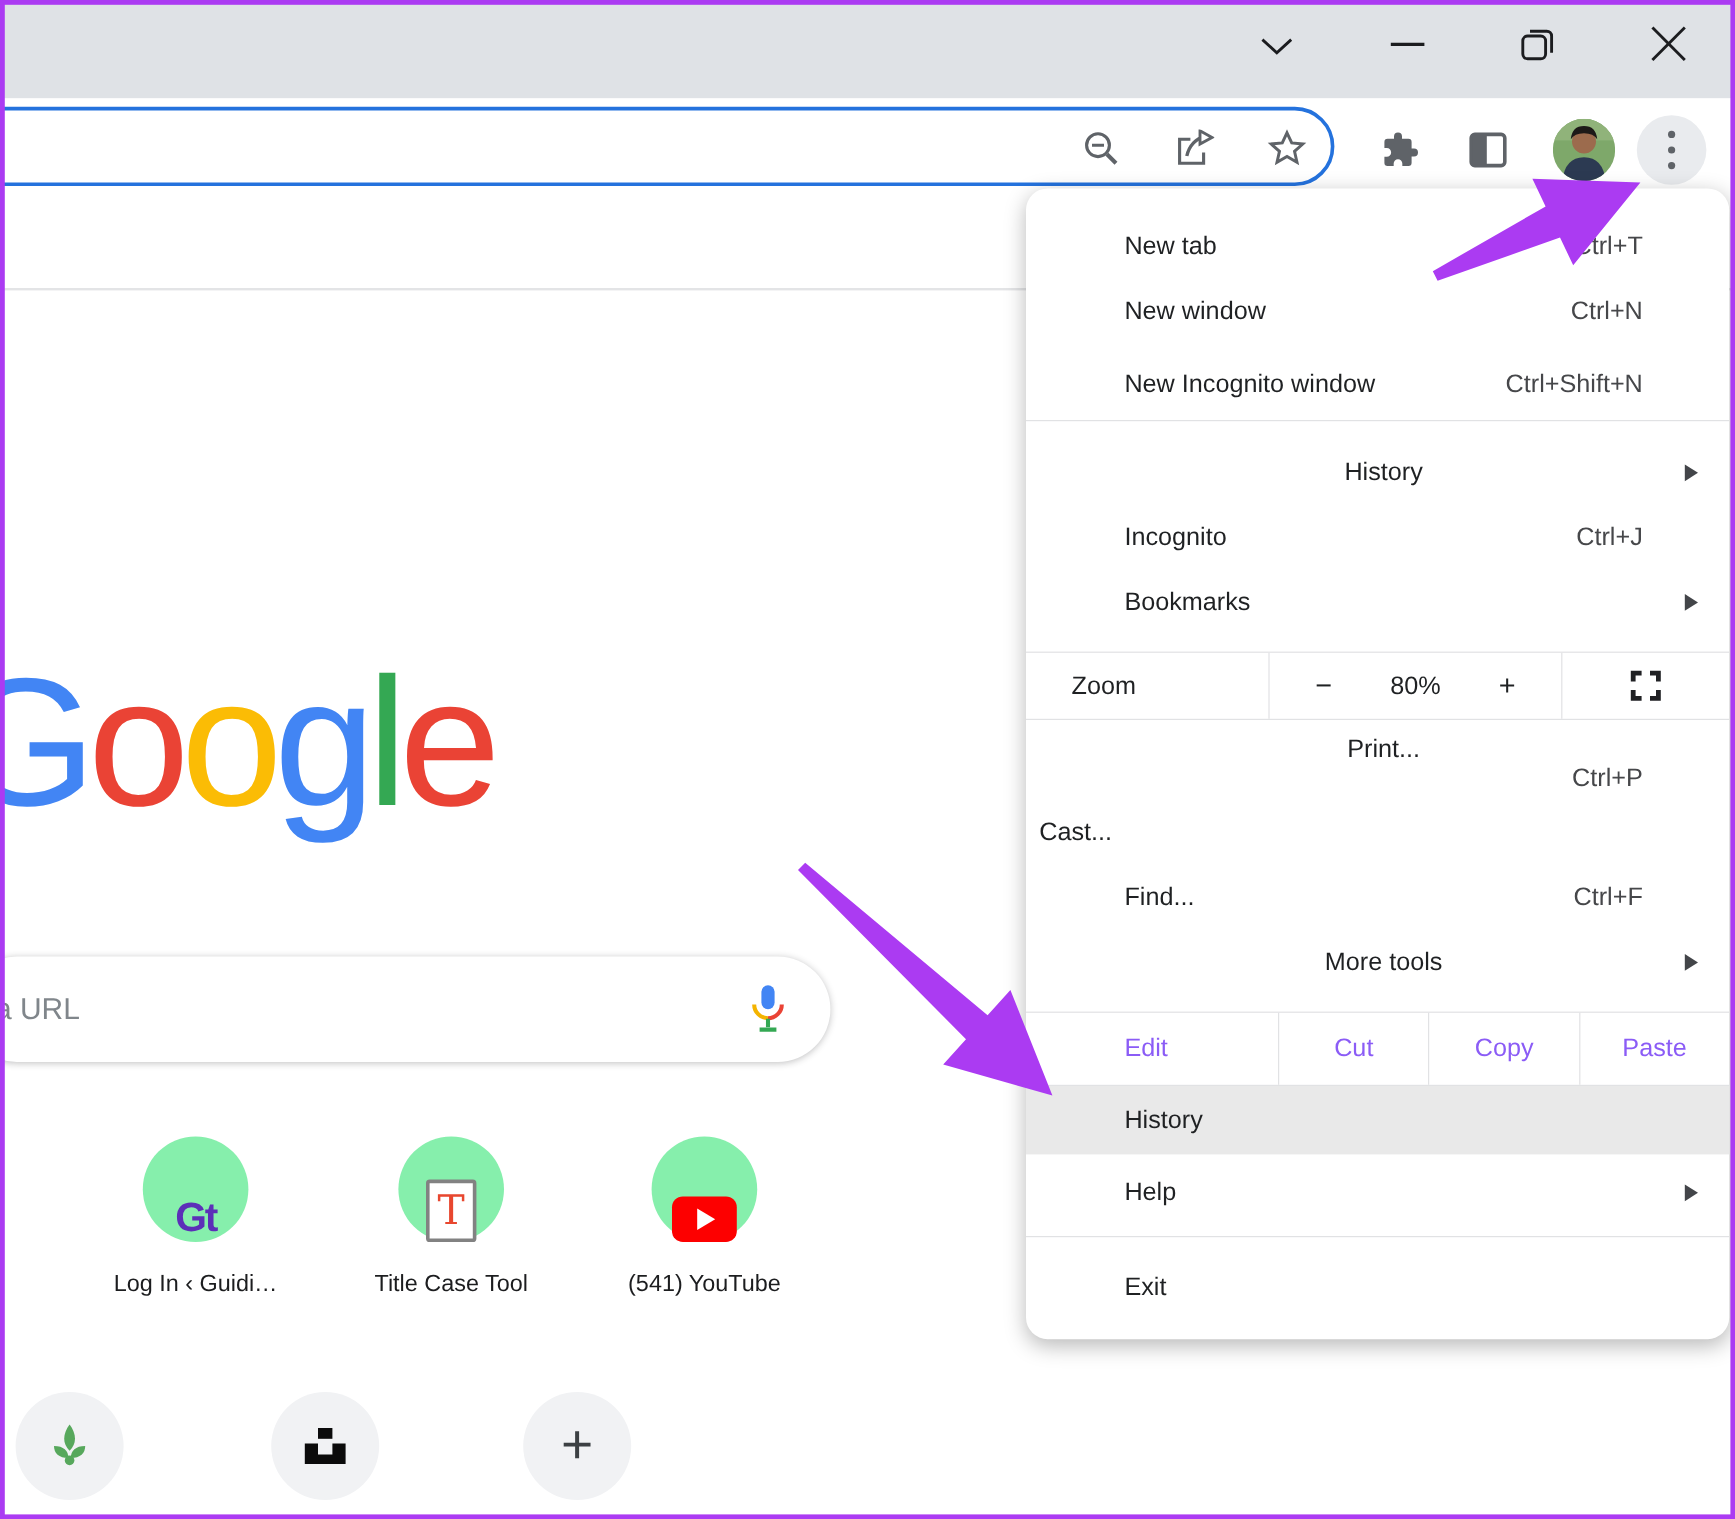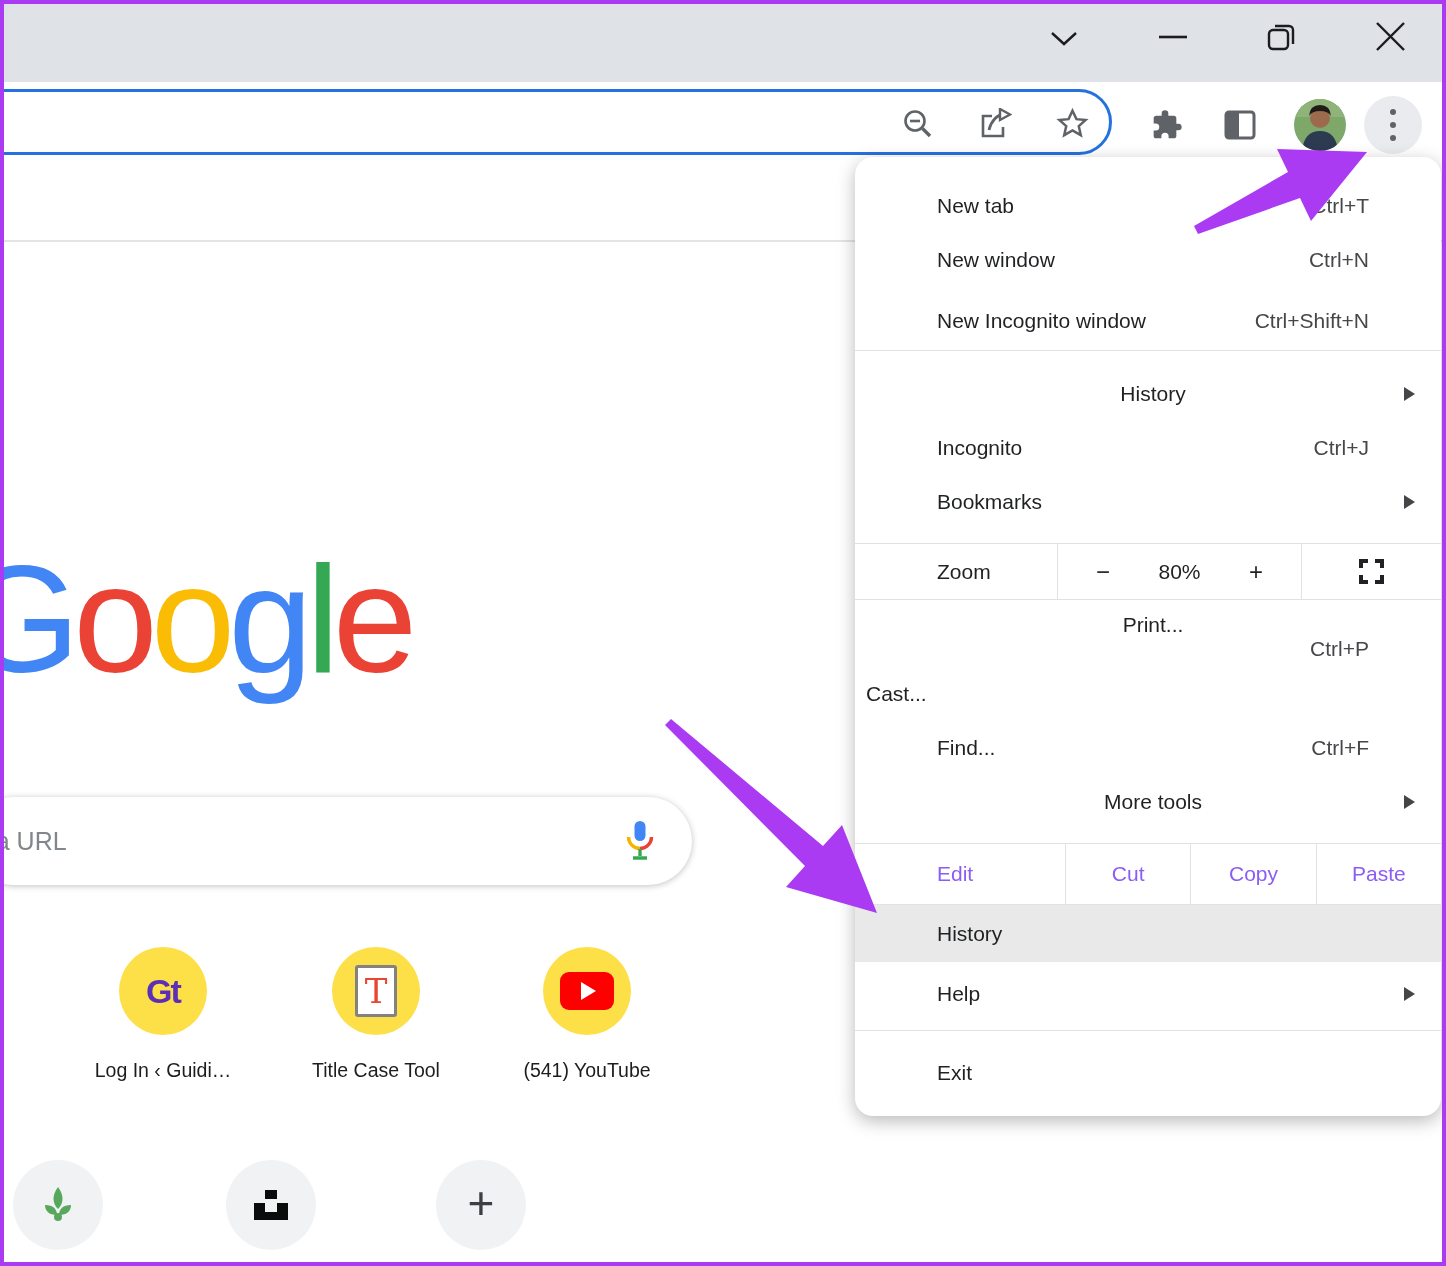--- a/index.html
+++ b/index.html
@@ -31,22 +31,22 @@
   .google-logo { position:absolute; left:-38px; top:300px; font-size:152px; font-weight:500;
                  letter-spacing:-7px; line-height:1; white-space:nowrap; }
 
   .searchbar { position:absolute; left:-30px; top:554px; width:722px; height:88px; background:#fff;
                border-radius:44px; box-shadow:0 1px 6px rgba(32,33,36,.28); overflow:hidden; }
   .searchbar .ph { position:absolute; left:-9px; top:0; height:100%; display:flex; align-items:center;
                    font-size:25px; color:#80868b; }
   .searchbar .mic { position:absolute; right:36px; top:22px; }
 
   .tile { position:absolute; width:200px; text-align:center; }
-  .tile .circ { width:88px; height:88px; border-radius:50%; background:#fde047; margin:0 auto;
-                display:flex; align-items:center; justify-content:center; }
+  .tile .circ { width:88px; height:88px; border-radius:50%; background:#86efac; margin:0 auto;
+                display:flex; align-items:flex-end; justify-content:center; }
   .tile .lbl { margin-top:24px; font-size:19.5px; color:#1c1d1f; white-space:nowrap; }
   .gt-text { font-size:34px; font-weight:700; color:#5c2fb8; letter-spacing:-2px; }
   .ticon { width:42px; height:52px; background:#fff; border:3px solid #828282; border-radius:3px;
            display:flex; align-items:center; justify-content:center;
            font-family:"DejaVu Serif", serif; font-size:34px; color:#e8472f; }
   .yt { width:54px; height:38px; background:#fd0000; border-radius:9px; display:flex; align-items:center; justify-content:center; }
   .yt i { width:0; height:0; border-left:15px solid #fff; border-top:9px solid transparent; border-bottom:9px solid transparent; margin-left:3px; }
 
   .bot-circ { position:absolute; width:90px; height:90px; border-radius:50%; background:#f1f2f4;
               display:flex; align-items:center; justify-content:center; }
@@ -57,21 +57,21 @@
           border-radius:18px; box-shadow:0 5px 18px rgba(0,0,0,.28); z-index:20; }
   .mrow { position:absolute; left:0; right:0; height:54px; display:flex; align-items:center;
           padding:0 72px 0 82px; font-size:21px; color:#1f2123; }
   .mrow .sc { margin-left:auto; color:#46474a; }
   .tri { position:absolute; right:26px; top:50%; transform:translateY(-50%); width:0; height:0;
          border-left:11px solid #434549; border-top:7px solid transparent; border-bottom:7px solid transparent; }
   .mdiv { position:absolute; left:0; right:0; height:0; border-top:1.5px solid #e1e2e4; }
 
   .zoomrow { position:absolute; left:0; right:0; top:386px; height:57px; display:flex;
              border-top:1.5px solid #e1e2e4; border-bottom:1.5px solid #e1e2e4; font-size:21px; color:#1f2123; }
-  .zc1 { width:202px; display:flex; align-items:center; padding-left:82px; }
+  .zc1 { width:202px; display:flex; align-items:center; padding-left:38px; }
   .zc2 { width:245px; display:flex; align-items:center; justify-content:space-between; padding:0 38px;
          border-left:1.5px solid #e1e2e4; border-right:1.5px solid #e1e2e4; }
   .zc3 { flex:1; display:flex; align-items:center; justify-content:center; }
   .zbtn { font-size:24px; color:#1f2123; }
 
   .editrow { position:absolute; left:0; right:0; top:686px; height:62px; display:flex;
              border-top:1.5px solid #e1e2e4; border-bottom:1.5px solid #e1e2e4; font-size:21px; color:#8b5cf6; }
   .ec-label { width:210px; display:flex; align-items:center; padding-left:82px; }
   .ec { flex:1; display:flex; align-items:center; justify-content:center; border-left:1.5px solid #e1e2e4; }
 

